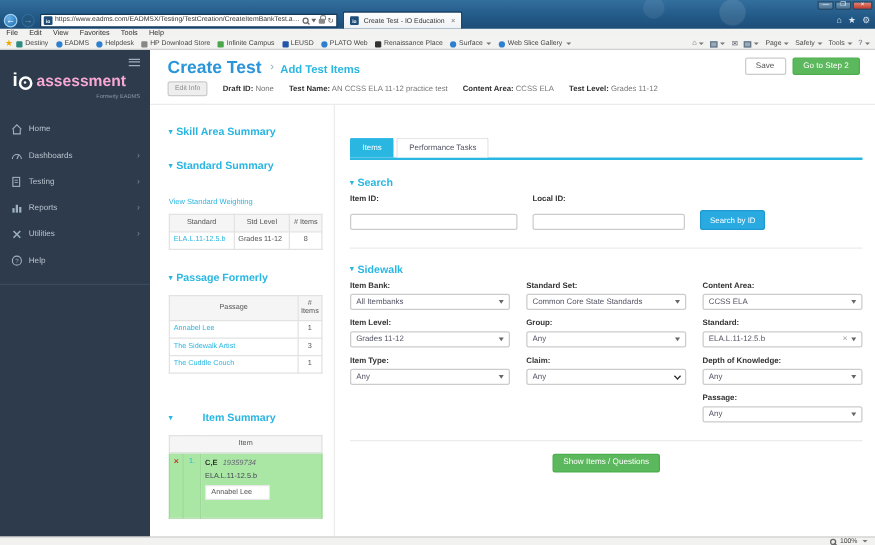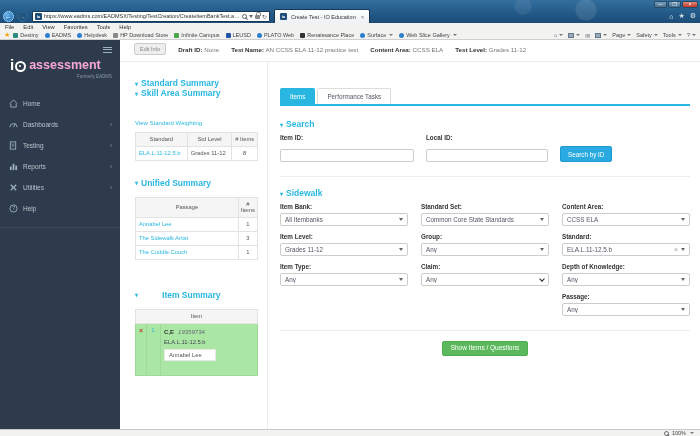--- a/index.html
+++ b/index.html
@@ -330,39 +330,48 @@
               </svg>
             </span>
           <span>Help</span>
         </div>
       </div>
       <div class="side-divider"></div>
     </div>
 
     <div class="main">
 
+      <div class="title-row">
+        <span class="page-title">Create Test</span>
+        <span class="crumb-sep">›</span>
+        <span class="crumb">Add Test Items</span>
+        <span class="title-btns">
+          <button class="btn btn-save">Save</button>
+          <button class="btn btn-green">Go to Step 2</button>
+        </span>
+      </div>
 
       <div class="meta-row">
         <button class="btn-editinfo">Edit Info</button>
         <span><span class="meta-label">Draft ID:</span> <span>None</span></span>
         <span><span class="meta-label">Test Name:</span> <span>AN CCSS ELA 11-12 practice test</span></span>
         <span><span class="meta-label">Content Area:</span> <span>CCSS ELA</span></span>
         <span><span class="meta-label">Test Level:</span> <span>Grades 11-12</span></span>
       </div>
 
       <div class="content">
 
         <div class="left-col">
+          <div class="sec-head" style="margin-bottom:17px;">
+            <span class="tri">▾</span>
+            <span>Skill Area Summary</span>
+          </div>
           <div class="sec-head">
             <span class="tri">▾</span>
             <span>Standard Summary</span>
-          </div>
-          <div class="sec-head" style="margin-bottom:17px;">
-            <span class="tri">▾</span>
-            <span>Skill Area Summary</span>
           </div>
           <div style="margin-top:22px; font-size:6px;">
             <a class="link">View Standard Weighting</a>
           </div>
           <table class="sum-table" style="margin-top:6px;">
             <thead>
                 <tr>
               <th>Standard</th>
               <th>Std Level</th>
               <th># Items</th>
@@ -372,21 +381,21 @@
                 <tr>
               <td><a class="link">ELA.L.11-12.5.b</a></td>
               <td>Grades 11-12</td>
               <td class="td-center">8</td>
             </tr>
               </tbody>
           </table>
 
           <div class="sec-head" style="margin-top:17px;">
             <span class="tri">▾</span>
-            <span>Unified Summary</span>
+            <span>Passage Formerly</span>
           </div>
           <table class="sum-table" style="margin-top:9px;">
             <thead>
                 <tr>
               <th>Passage</th>
               <th style="width:18px;"># Items</th>
             </tr>
               </thead>
             <tbody>
               <tr>

